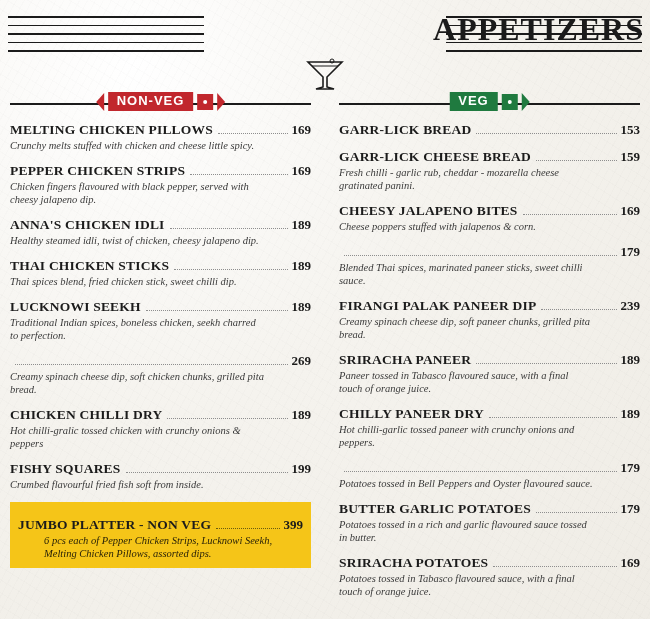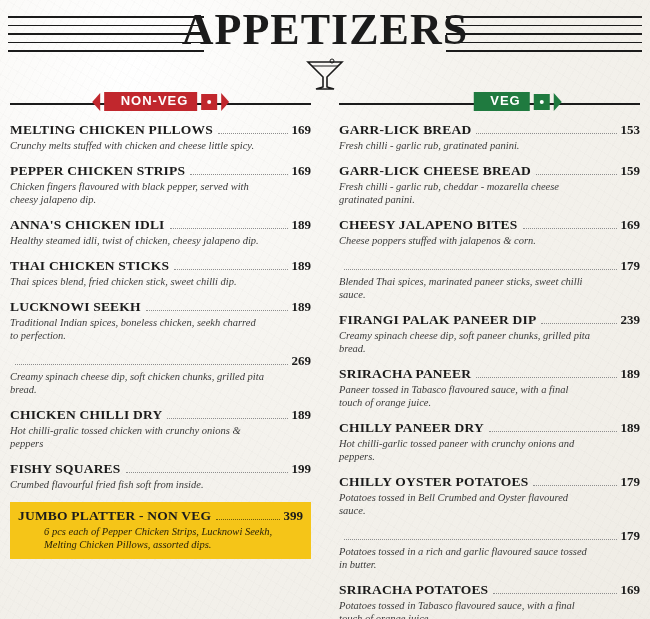--- a/index.html
+++ b/index.html
@@ -50,24 +50,24 @@
     height: 2px;
     background: #1b1b1b;
     margin-bottom: 7px;
   }
   .rules-left .r.thin, .rules-right .r.thin { height: 1px; }
 
   .title {
     position: absolute;
     left: 0; right: 0;
     top: 4px;
-    text-align: center;
+    text-align: right;
     font-family: "Liberation Serif", serif;
     font-weight: bold;
-    font-size: 44px;
+    font-size: 32px;
     letter-spacing: 1px;
     color: #1b1b1b;
   }
   .title-inner {
     display: inline-block;
     line-height: 50px;
     padding: 0 6px;
   }
   .glass {
     position: absolute;
@@ -106,28 +106,28 @@
     background: #1b1b1b;
   }
   .sec-badge {
     position: absolute;
     top: 0;
     display: inline-flex;
     align-items: center;
     gap: 4px;
   }
   .sec-badge.nonveg { left: 50%; transform: translateX(-50%); }
-  .sec-badge.veg { left: 50%; transform: translateX(-50%); margin-left: 28px; }
+  .sec-badge.veg { left: 50%; transform: translateX(-50%); }
   .badge-text {
     font-family: "Liberation Sans", sans-serif;
     font-weight: bold;
     font-size: 13px;
     letter-spacing: 1px;
     color: #ffffff;
-    padding: 2px 9px 3px 17px;
+    padding: 2px 9px 3px 9px;
     line-height: 14px;
   }
   .badge-text.red { background: #c1272d; }
   .badge-text.green { background: #1f7a3f; }
   .badge-arrow {
     width: 0; height: 0;
     border-top: 9px solid transparent;
     border-bottom: 9px solid transparent;
   }
   .badge-arrow.left-red {
@@ -192,21 +192,21 @@
     font-size: 10.5px;
     line-height: 13px;
     color: #3a3a3a;
     margin-top: 1px;
     max-width: 255px;
   }
 
   
   .platter {
     background: #f5c518;
-    padding: 6px 8px 8px 8px;
+    padding: 15px 8px 8px 8px;
     margin-top: 4px;
   }
   .platter .item-name { font-size: 13.5px; }
   .platter .dots { border-bottom-color: #6a5b10; }
   .platter .desc { color: #2a2308; max-width: 100%; margin-left: 26px; }
 
 </style>
 </head>
 <body>
 
@@ -347,21 +347,20 @@
           <span class="badge-arrow right-green"></span>
         </div>
       </div>
 
       <div class="item">
         <div class="item-row">
           <span class="item-name">GARR-LICK BREAD</span>
           <span class="dots"></span>
           <span class="price">153</span>
         </div>
-        <div class="desc">Fresh chilli - garlic rub, gratinated panini.</div>
       </div>
 
       <div class="item">
         <div class="item-row">
           <span class="item-name">GARR-LICK CHEESE BREAD</span>
           <span class="dots"></span>
           <span class="price">159</span>
         </div>
         <div class="desc">Fresh chilli -  garlic rub, cheddar - mozarella cheese gratinated panini.</div>
       </div>
@@ -405,29 +404,29 @@
         <div class="item-row">
           <span class="item-name">CHILLY PANEER DRY</span>
           <span class="dots"></span>
           <span class="price">189</span>
         </div>
         <div class="desc">Hot chilli-garlic tossed paneer with crunchy onions and peppers.</div>
       </div>
 
       <div class="item">
         <div class="item-row">
-          <span class="item-name">CHILLY OYSTER POTATOES</span>
           <span class="dots"></span>
           <span class="price">179</span>
         </div>
-        <div class="desc">Potatoes tossed in Bell Crumbed and Oyster flavoured sauce.</div>
-      </div>
-
-      <div class="item">
-        <div class="item-row">
+        <div class="desc">Potatoes tossed in Bell Peppers and Oyster flavoured sauce.</div>
+      </div>
+
+      <div class="item">
+        <div class="item-row">
+          <span class="item-name">BUTTER GARLIC POTATOES</span>
           <span class="dots"></span>
           <span class="price">179</span>
         </div>
         <div class="desc">Potatoes tossed in a rich and garlic flavoured sauce tossed in butter.</div>
       </div>
 
       <div class="item">
         <div class="item-row">
           <span class="item-name">SRIRACHA POTATOES</span>
           <span class="dots"></span>

